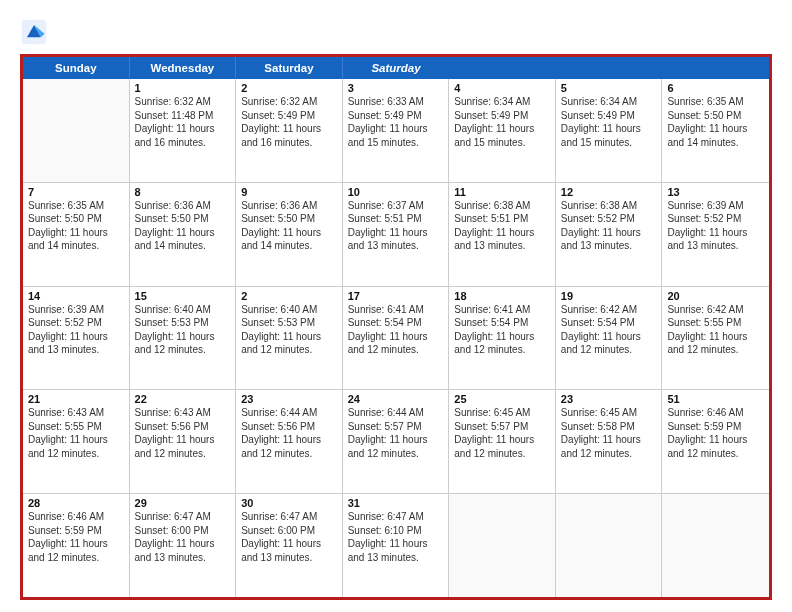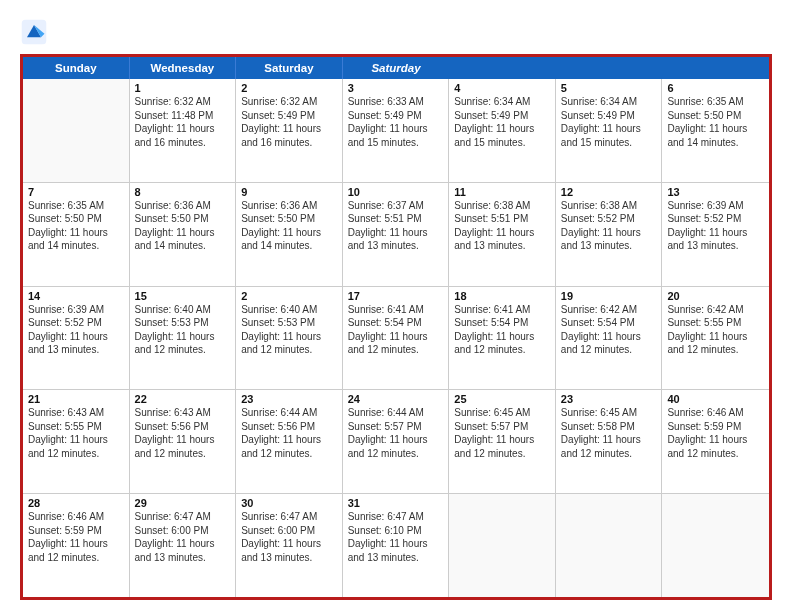--- a/index.html
+++ b/index.html
@@ -346,21 +346,21 @@
         </div>
           <div class="cal-cell">
           <span class="cell-num">23</span>
           <div class="cell-info">
             <div>Sunrise: 6:45 AM</div>
             <div>Sunset: 5:58 PM</div>
             <div>Daylight: 11 hours and 12 minutes.</div>
           </div>
         </div>
           <div class="cal-cell">
-          <span class="cell-num">40</span>
+          <span class="cell-num">51</span>
           <div class="cell-info">
             <div>Sunrise: 6:46 AM</div>
             <div>Sunset: 5:59 PM</div>
             <div>Daylight: 11 hours and 12 minutes.</div>
           </div>
         </div>
         </div>
         <div class="cal-row">
           <div class="cal-cell">
           <span class="cell-num">28</span>

